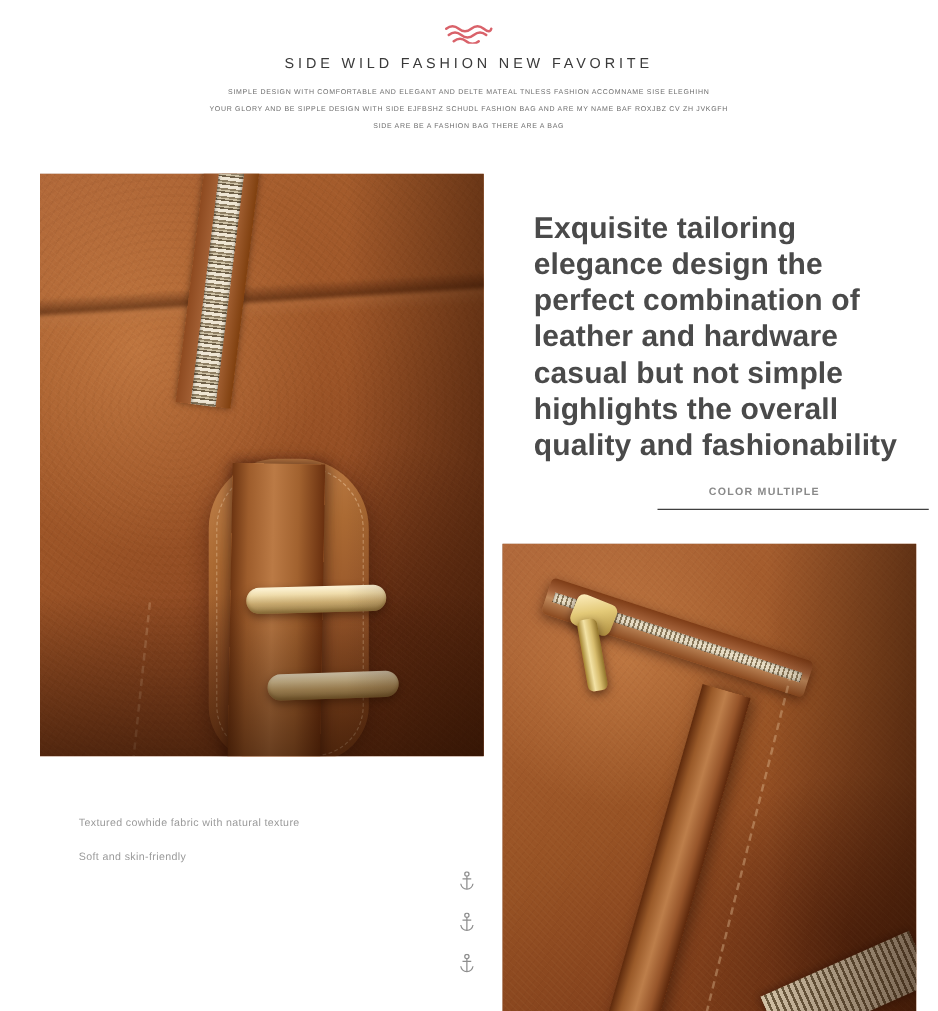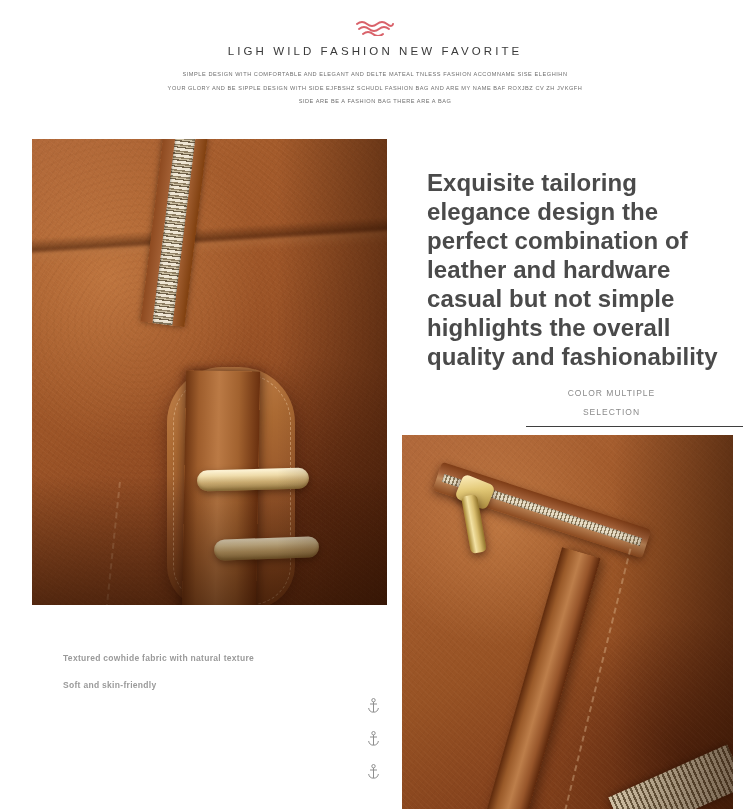--- a/index.html
+++ b/index.html
@@ -167,20 +167,21 @@
     line-height: 29px;
     font-weight: bold;
     color: #4a4a4a;
     letter-spacing: 0.1px;
   }
   .color-block {
     position: absolute;
     left: 480px; top: 388px;
     width: 263px;
     text-align: center;
+    font-weight: bold;
   }
   .color-line1 {
     font-size: 8.5px;
     letter-spacing: 1.0px;
     color: #8a8a8a;
   }
   .color-line2 {
     margin-top: 9px;
     font-size: 8.5px;
     letter-spacing: 1.0px;
@@ -287,21 +288,20 @@
     background: linear-gradient(90deg, rgba(0,0,0,0) 0%, rgba(35,12,0,0.5) 100%);
   }
 
   
   .caption {
     position: absolute;
     left: 63px;
     font-size: 8.5px;
     color: #9a9a9a;
     letter-spacing: 0.3px;
-    font-weight: bold;
   }
   .caption-1 { top: 653px; }
   .caption-2 { top: 680px; text-align: right; }
 
   
   .anchors {
     position: absolute;
     left: 358px; top: 688px;
     width: 30px;
     text-align: center;
@@ -317,21 +317,21 @@
 <body>
 
 <div class="header">
   <div class="wave-icon">
     <svg width="40" height="16" viewBox="0 0 40 16" aria-hidden="true">
       <path d="M2 4 Q7 0 12 4 T22 4 T32 4 T38 4" stroke="#d9626a" stroke-width="2" fill="none" stroke-linecap="round"></path>
       <path d="M4 9 Q9 5 14 9 T24 9 T34 9" stroke="#d9626a" stroke-width="2" fill="none" stroke-linecap="round"></path>
       <path d="M8 14 Q13 10 18 14 T28 14" stroke="#d9626a" stroke-width="2" fill="none" stroke-linecap="round"></path>
     </svg>
   </div>
-  <div class="header-title">LIGH WILD FASHION NEW FAVORITE</div>
+  <div class="header-title">SIDE WILD FASHION NEW FAVORITE</div>
   <div class="header-sub">
     <div>SIMPLE DESIGN WITH COMFORTABLE AND ELEGANT AND DELTE  MATEAL TNLESS FASHION ACCOMNAME SISE ELEGHIHN</div>
     <div>YOUR GLORY AND BE SIPPLE DESIGN WITH SIDE EJFBSHZ SCHUDL FASHION BAG AND ARE MY NAME  BAF ROXJBZ CV ZH JVKGFH</div>
     <div>SIDE ARE BE A FASHION BAG THERE ARE A BAG</div>
   </div>
 </div>
 
 <div class="img-left">
   <div class="leather-base"></div>
   <div class="leather-grain"></div>
@@ -349,21 +349,20 @@
   <div class="bar bar-2"></div>
 
   <div class="shadow-right"></div>
   <div class="shadow-bottom"></div>
 </div>
 
 <div class="headline">Exquisite tailoring elegance design the perfect combination of leather and hardware casual but not simple highlights the overall quality and fashionability</div>
 
 <div class="color-block">
   <div class="color-line1">COLOR MULTIPLE</div>
-  <div class="color-line2">SELECTION</div>
   <div class="color-rule"></div>
 </div>
 
 <div class="img-right">
   <div class="r-base"></div>
   <div class="r-grain"></div>
   <div class="r-zip">
     <div class="r-zip-teeth"></div>
   </div>
   <div class="r-pull-head"></div>

